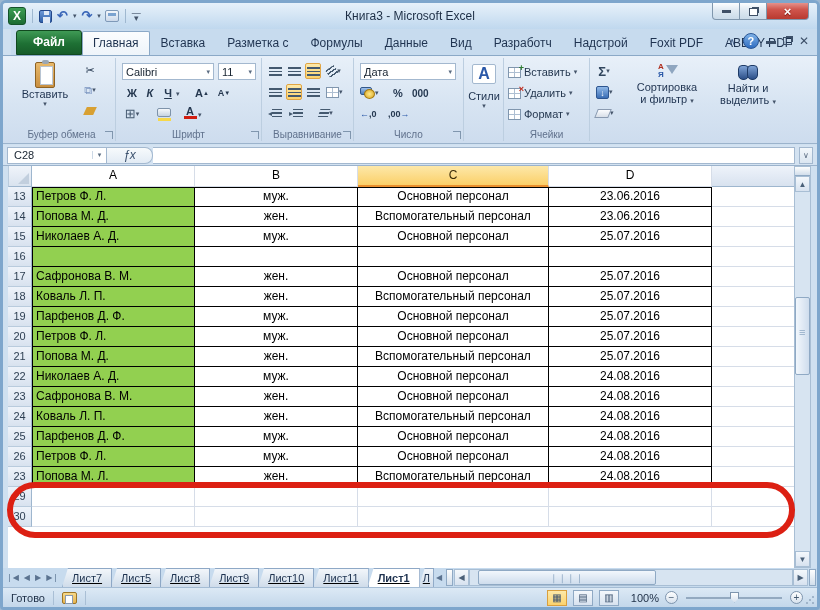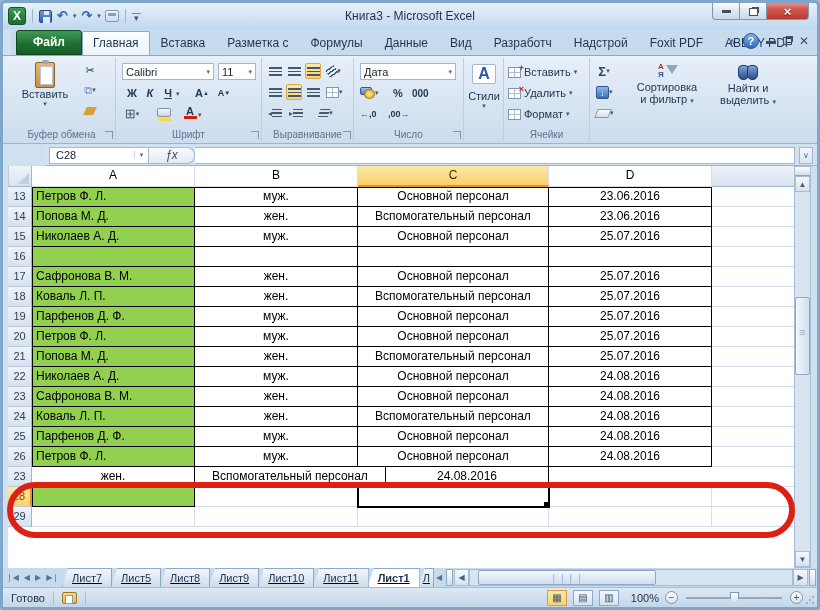--- a/index.html
+++ b/index.html
@@ -80,21 +80,21 @@
   .binoc::before,.binoc::after { content:""; position:absolute; top:0; width:9px; height:13px; border-radius:4px 4px 5px 5px; background:linear-gradient(#7ea3d6,#2c4f88); border:1px solid #1d3a66; }
   .binoc::before { left:0; } .binoc::after { right:0; }
   .cellico { width:13px; height:11px; background:
       linear-gradient(#fff,#fff) , #fff; border:1px solid #8096ae; position:relative; }
   .cellico::before { content:""; position:absolute; inset:0;
       background:linear-gradient(90deg,transparent 0 5px,#aebfd2 5px 6px,transparent 6px),linear-gradient(transparent 0 4px,#aebfd2 4px 5px,transparent 5px); }
   .cellico .mark { position:absolute; right:-4px; top:-5px; font-size:9px; font-weight:bold; }
   .two-line { font-size:11px; color:#1f3350; text-align:center; line-height:12px; }
 
   
-  .fbar { position:absolute; left:0; top:142px; right:0; height:21px; background:#d3e2f1; border-bottom:1px solid #9bb3cc; display:flex; align-items:center; padding:0 4px;margin-left:42px; }
+  .fbar { position:absolute; left:0; top:142px; right:0; height:21px; background:#d3e2f1; border-bottom:1px solid #9bb3cc; display:flex; align-items:center; padding:0 4px; }
   .namebox { width:100px; height:17px; background:#fff; border:1px solid #a3b8cf; font-size:11px; color:#16222f; display:flex; align-items:center; }
   .namebox .val { flex:1; padding-left:6px; }
   .namebox .dd { width:14px; text-align:center; font-size:7px; color:#5a6b80; border-left:1px solid #cdd9e6; }
   .fx-zone { width:46px; height:17px; background:linear-gradient(#f7fafc,#e2ebf4); border:1px solid #a3b8cf; border-left:none; border-radius:0 8px 8px 0;
       display:flex; align-items:center; justify-content:center; font-size:12px; font-style:italic; color:#3c526e; }
   .finput { flex:1; height:17px; background:#fff; border:1px solid #a3b8cf; border-left:none; margin-right:4px; }
   .fexpand { width:14px; height:17px; display:flex; align-items:center; justify-content:center; font-size:8px; color:#5a6b80; background:linear-gradient(#f2f7fb,#dbe6f1); border:1px solid #a3b8cf; }
 
   
   .gridarea { position:absolute; left:5px; top:163px; width:792px; height:402px; background:#fff; }
@@ -526,35 +526,36 @@
         <div class="grid-row">
           <div class="row-hdr">26</div>
           <div class="cell ca green tbl tbl-left">Петров Ф. Л.</div>
           <div class="cell cb tbl">муж.</div>
           <div class="cell cc tbl">Основной персонал</div>
           <div class="cell cd tbl">24.08.2016</div>
           <div class="cell ce"></div>
         </div>
         <div class="grid-row">
           <div class="row-hdr">23</div>
+          <div class="cell ca green tbl tbl-left">Попова М. Л.</div>
           <div class="cell cb tbl">жен.</div>
           <div class="cell cc tbl">Вспомогательный персонал</div>
           <div class="cell cd tbl">24.08.2016</div>
           <div class="cell ce"></div>
         </div>
         <div class="grid-row">
-          <div class="row-hdr sel">28</div>
-          <div class="cell ca green tbl tbl-left"></div>
+          <div class="row-hdr">29</div>
+          <div class="cell ca"></div>
           <div class="cell cb"></div>
-          <div class="cell cc active-cell"></div>
+          <div class="cell cc"></div>
           <div class="cell cd"></div>
           <div class="cell ce"></div>
         </div>
         <div class="grid-row">
-          <div class="row-hdr">29</div>
+          <div class="row-hdr">30</div>
           <div class="cell ca"></div>
           <div class="cell cb"></div>
           <div class="cell cc"></div>
           <div class="cell cd"></div>
           <div class="cell ce"></div>
         </div>
       </div>
   </div>
 
   <div class="vscroll">

